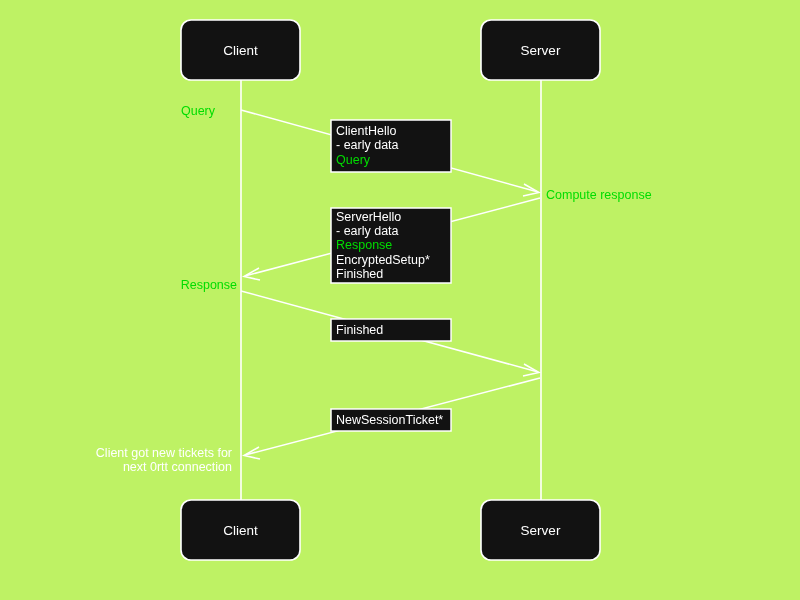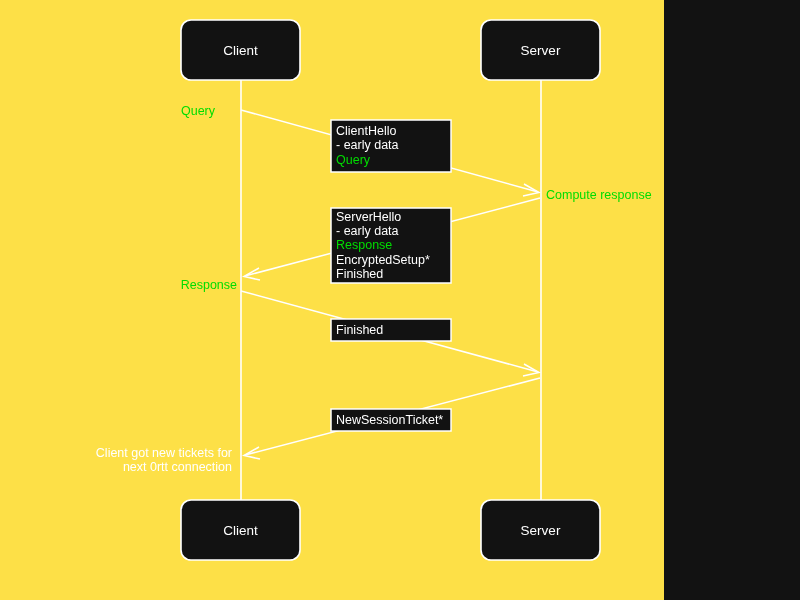--- a/index.html
+++ b/index.html
@@ -9,23 +9,23 @@
     background: #121212;
   }
   body {
     width: 800px;
     height: 600px;
     overflow: hidden;
     font-family: "Liberation Sans", sans-serif;
   }
   #diagram-root {
     position: relative;
-    width: 664px;
+    width: 800px;
     height: 600px;
-    background: #fde047;
+    background: #bef264;
   }
   svg#diagram-svg {
     position: absolute;
     top: 0;
     left: 0;
     width: 800px;
     height: 600px;
     display: block;
   }
   .actor-box {

